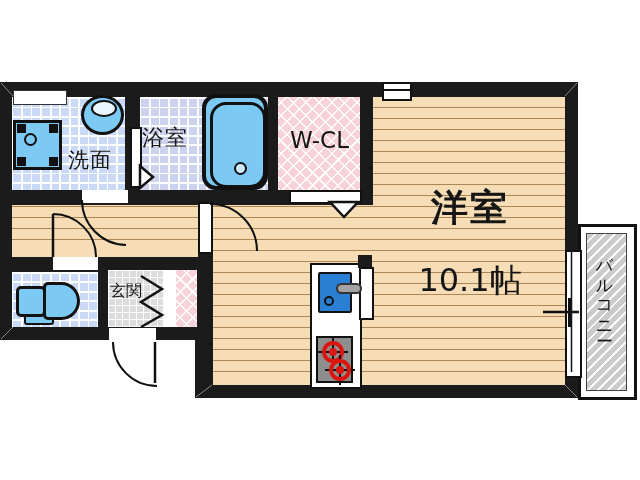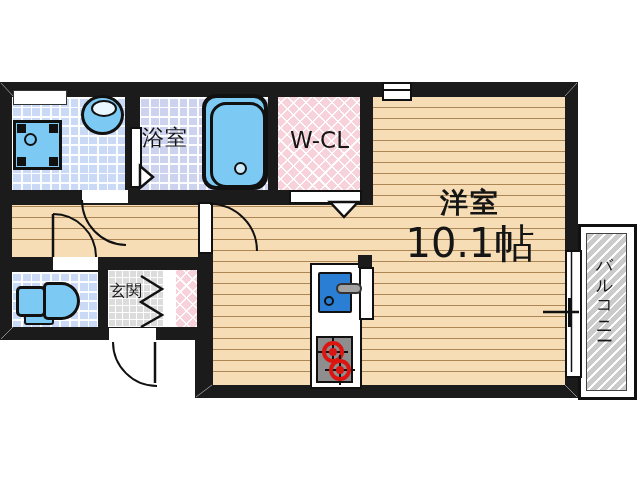--- a/index.html
+++ b/index.html
@@ -43,22 +43,22 @@
     background-color:#cbcbcb;
     background-image:repeating-linear-gradient(135deg,transparent 0 5px,#ffffff 5px 7px);
     border:1.5px solid #444;
   }
   .white-gap{position:absolute;background:#ffffff;}
   .white-box{position:absolute;background:#ffffff;border:2px solid #111;}
   
   .fix-blue{background:#7cc9f3;border:3px solid #111;position:absolute;box-sizing:border-box;}
   .labels{position:absolute;z-index:6;white-space:nowrap;}
   .lbl-room{font-size:21px;font-weight:500;letter-spacing:1px;}
-  .lbl-main{font-size:28px;font-weight:600;letter-spacing:2px;line-height:1.1;}
-  .lbl-size{font-size:40px;font-weight:500;line-height:1.2;letter-spacing:0px;}
+  .lbl-main{font-size:37px;font-weight:600;letter-spacing:2px;line-height:1.1;}
+  .lbl-size{font-size:32px;font-weight:500;line-height:1.2;letter-spacing:0px;margin-top:32px;}
   .lbl-balcony{writing-mode:vertical-rl;font-size:17px;letter-spacing:2px;}
   svg.overlay{position:absolute;left:0;top:0;z-index:5;pointer-events:none;}
   .burner{position:absolute;width:24px;height:24px;}
   .burner .tick-h{position:absolute;left:-3px;top:11px;width:30px;height:2px;background:#111;}
   .burner .tick-v{position:absolute;left:11px;top:-3px;width:2px;height:30px;background:#111;}
   .burner .ring{position:absolute;left:1px;top:1px;width:14px;height:14px;border:4px solid #dd1510;border-radius:50%;background:transparent;}
   .burner .dot{position:absolute;left:8px;top:8px;width:8px;height:8px;background:#dd1510;border-radius:50%;}
 </style>
 </head>
 <body>
@@ -160,20 +160,21 @@
 
     <polygon points="140,166 153,177 140,188" fill="#ffffff" stroke="#111" stroke-width="2.5"></polygon>
 
     <polyline points="141,276 162,289 141,302 162,315 141,327" fill="none" stroke="#111" stroke-width="2.5"></polyline>
 
     <path d="M 571.5 252 L 571.5 372" stroke="#111" stroke-width="1.5"></path>
     <path d="M 543 312 L 579 312" stroke="#111" stroke-width="2.5"></path>
     <path d="M 570 298 L 570 327" stroke="#111" stroke-width="4"></path>
   </svg>
 
+  <div class="labels lbl-room" style="left:68px;top:146px;">洗面</div>
   <div class="labels lbl-room" style="left:290px;top:127px;font-size:23px;letter-spacing:0;">W-CL</div>
   <div class="labels lbl-room" style="left:142px;top:123px;font-size:22px;">浴室</div>
   <div class="labels" style="left:390px;top:188px;width:160px;text-align:center;">
     <div class="lbl-main">洋室</div>
     <div class="lbl-size">10.1帖</div>
   </div>
   <div class="labels lbl-room" style="left:110px;top:281px;font-size:16px;letter-spacing:0;">玄関</div>
   <div class="labels lbl-balcony" style="left:594px;top:246px;height:145px;">バルコニー</div>
 
 </div>

